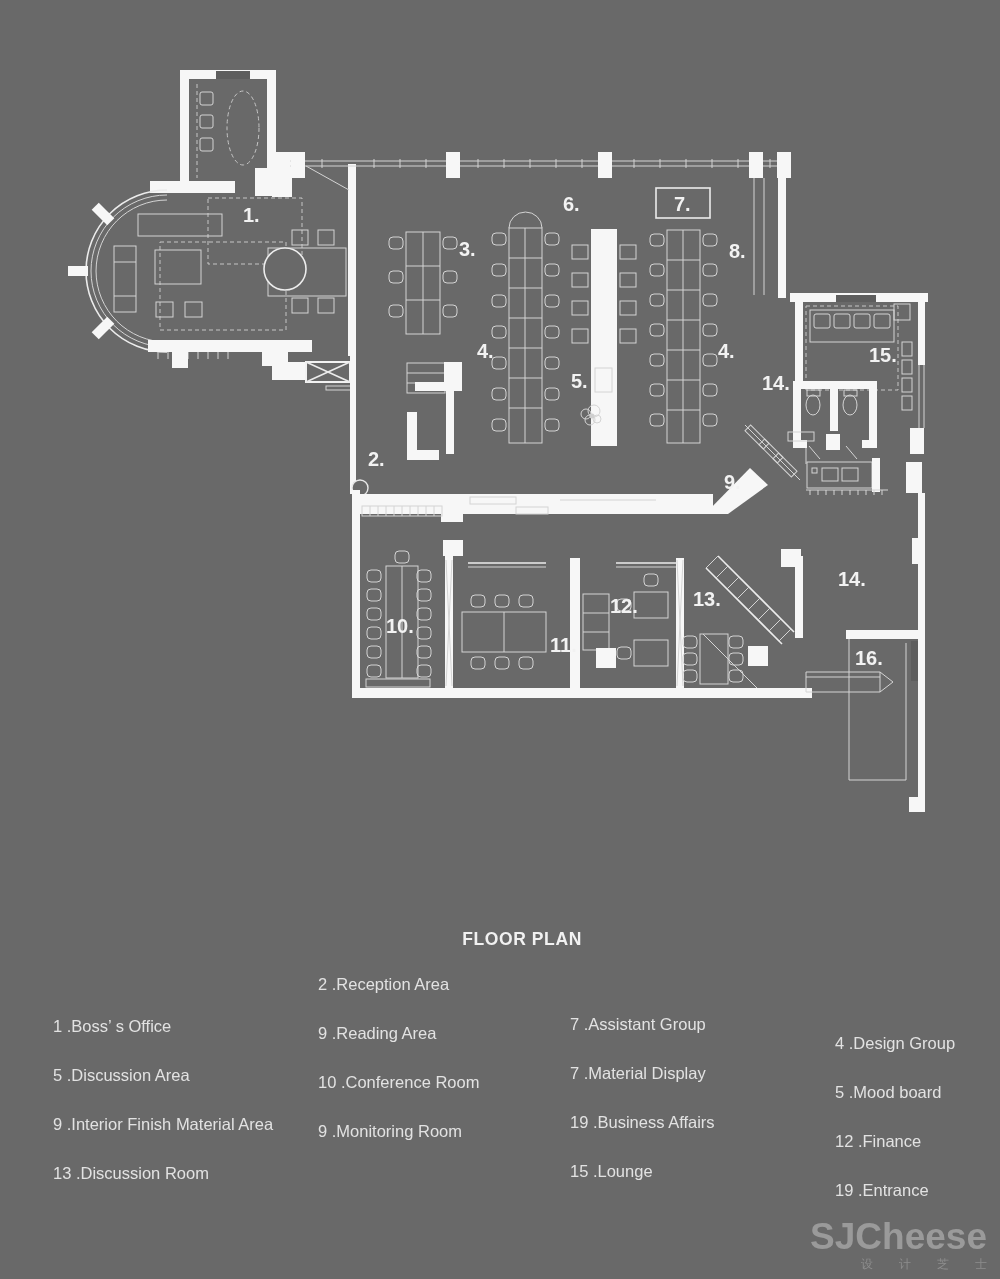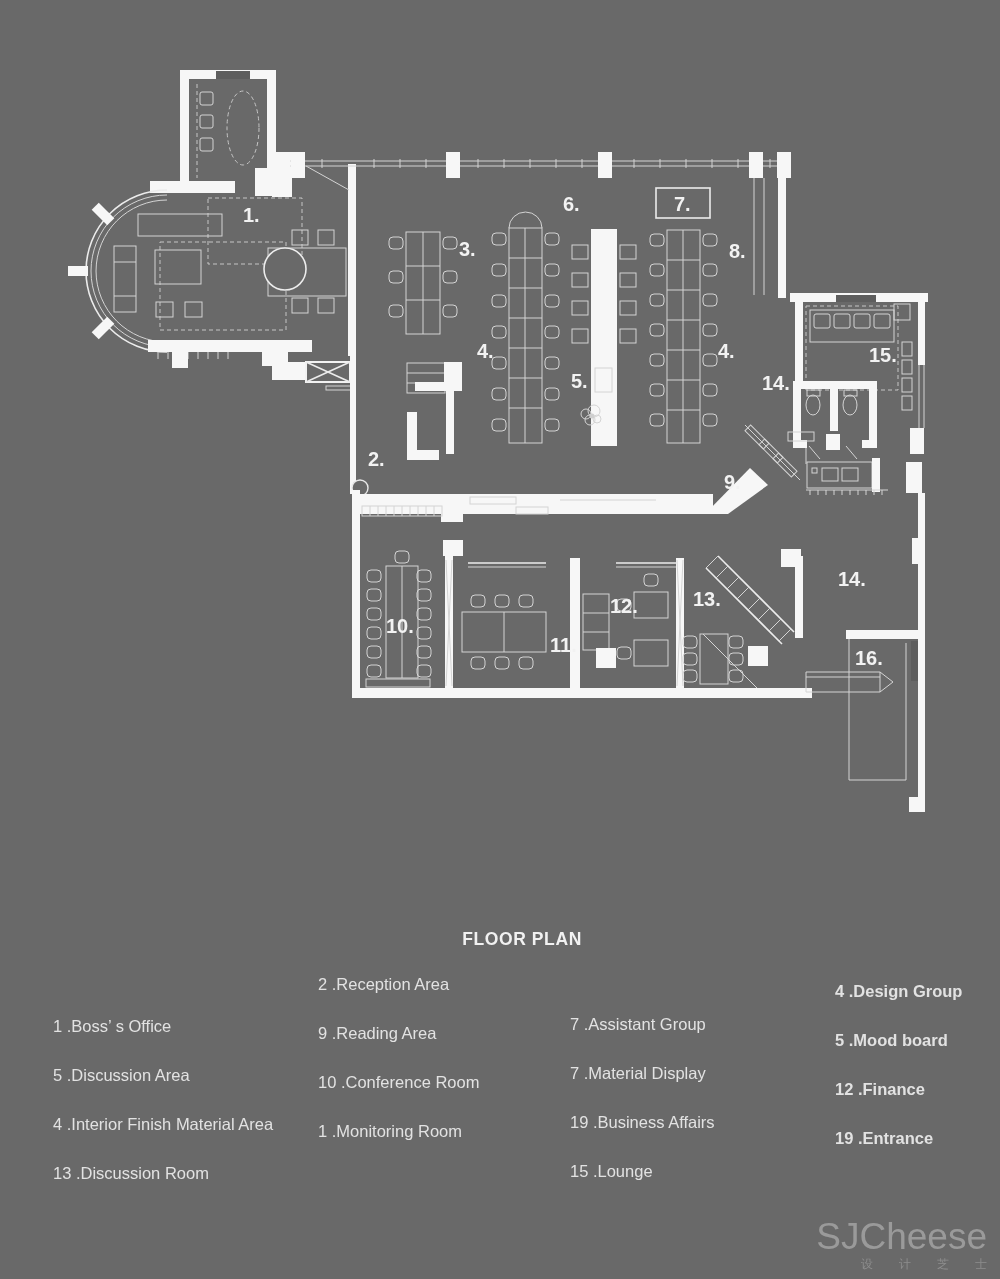--- a/index.html
+++ b/index.html
@@ -15,23 +15,23 @@
   .bgfill{fill:#696969;}
   .room-label{font:700 20px "Liberation Sans",sans-serif;fill:#f2f2f2;}
   
   .title{position:absolute;top:929px;left:22px;width:1000px;text-align:center;
          font-size:17.5px;font-weight:700;letter-spacing:.6px;color:#f1f1f1;}
   .legend-col{position:absolute;color:#e2e2e2;font-size:16.5px;}
   .legend-item{height:40px;white-space:nowrap;margin-top:9px;}
   .col-1{left:53px;top:1008px;}
   .col-2{left:318px;top:966px;}
   .col-3{left:570px;top:1006px;}
-  .col-4{left:835px;top:973px;font-weight:bold;}
+  .col-4{left:835px;top:1025px;}
   .watermark{position:absolute;right:13px;bottom:6px;text-align:right;}
-  .wm-brand{font-size:37px;font-weight:400;color:#9a9a9a;line-height:1;}
+  .wm-brand{font-size:37px;font-weight:700;color:#9a9a9a;line-height:1;}
   .wm-cn{font-size:12px;color:#8d8d8d;letter-spacing:26px;margin-top:1px;margin-right:-26px;}
 </style>
 </head>
 <body>
 
 <div class="stage">
 
   <svg class="plan-svg" width="1000" height="900" viewBox="0 0 1000 900">
     <defs>
       <g id="chair">
@@ -376,28 +376,28 @@
       <text class="room-label" x="869" y="362">15.</text>
       <text class="room-label" x="855" y="665">16.</text>
     </g>
   </svg>
 
   <div class="title">FLOOR PLAN</div>
 
   <div class="legend-col col-1">
     <div class="legend-item">1 .Boss’ s Office</div>
     <div class="legend-item">5 .Discussion Area</div>
-    <div class="legend-item">4 .Interior Finish Material Area</div>
+    <div class="legend-item">9 .Interior Finish Material Area</div>
     <div class="legend-item">13 .Discussion Room</div>
   </div>
   <div class="legend-col col-2">
     <div class="legend-item">2 .Reception Area</div>
     <div class="legend-item">9 .Reading Area</div>
     <div class="legend-item">10 .Conference Room</div>
-    <div class="legend-item">1 .Monitoring Room</div>
+    <div class="legend-item">9 .Monitoring Room</div>
   </div>
   <div class="legend-col col-3">
     <div class="legend-item">7 .Assistant Group</div>
     <div class="legend-item">7 .Material Display</div>
     <div class="legend-item">19 .Business Affairs</div>
     <div class="legend-item">15 .Lounge</div>
   </div>
   <div class="legend-col col-4">
     <div class="legend-item">4 .Design Group</div>
     <div class="legend-item">5 .Mood board</div>

